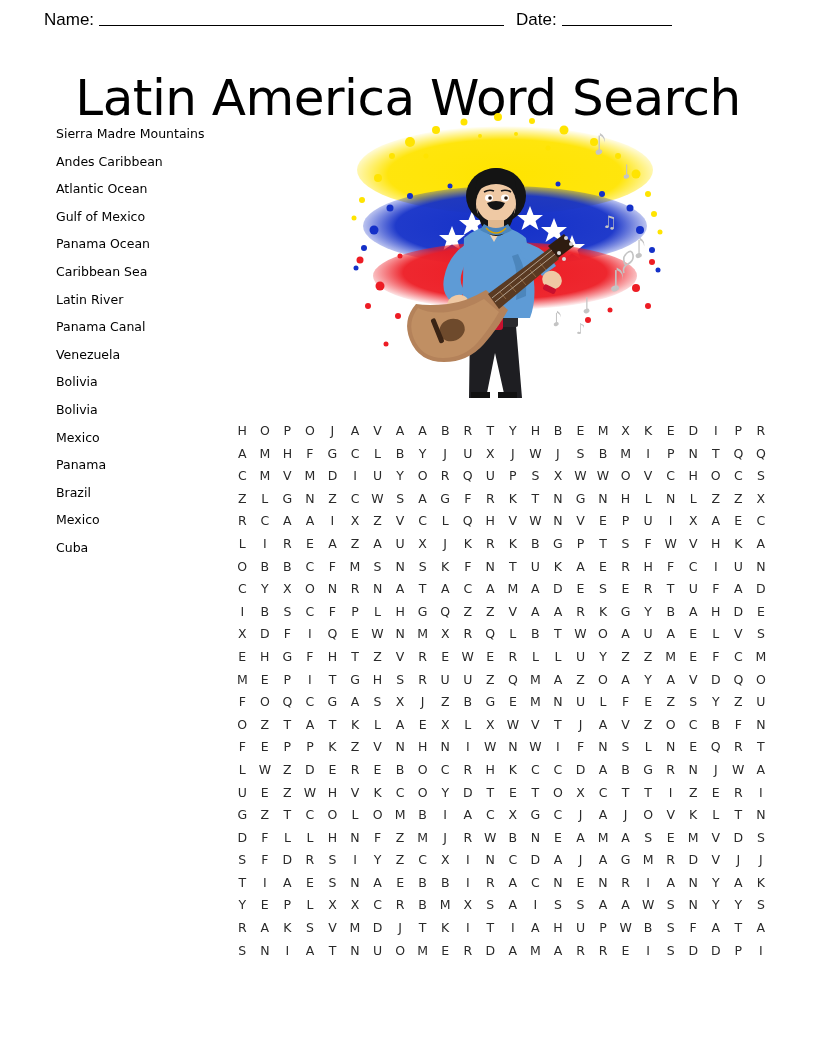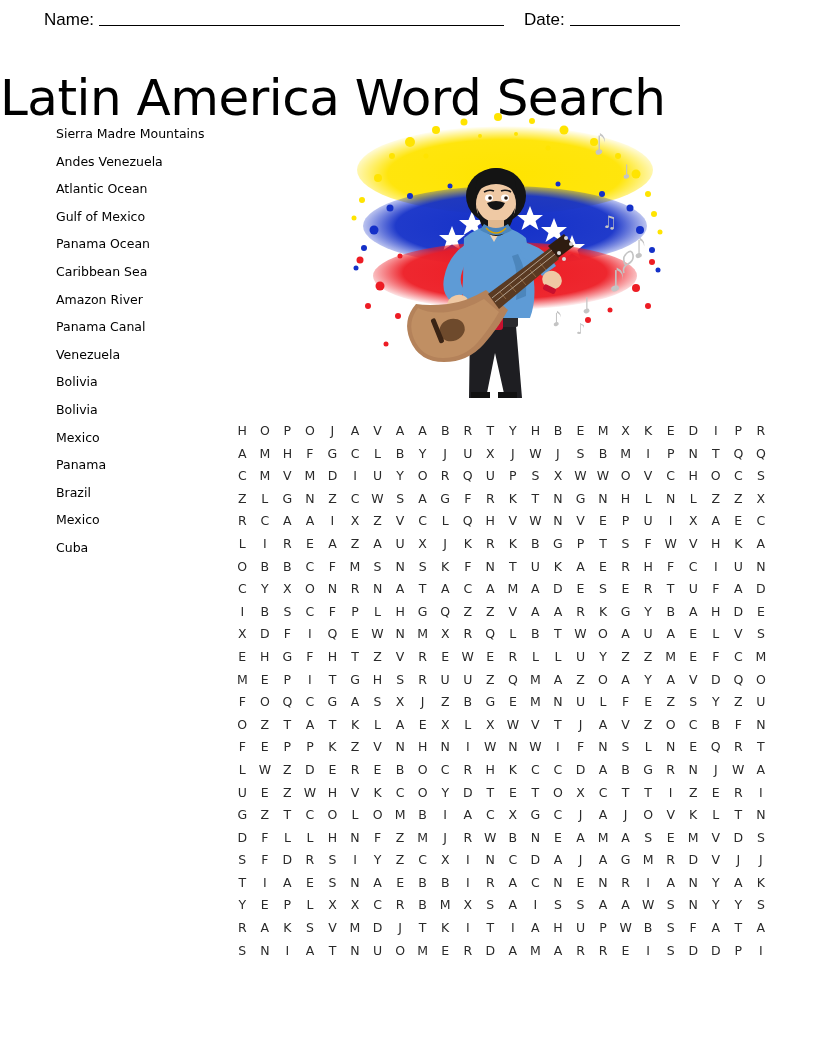--- a/index.html
+++ b/index.html
@@ -28,34 +28,35 @@
     font-family: "Liberation Sans", sans-serif;
     font-size: 17px;
   }
   #name-label { margin-left: 44px; }
   #name-rule {
     flex: 0 0 405px;
     border-bottom: 1.5px solid #000;
     margin: 0 0 4px 5px;
     height: 1px;
   }
-  #date-label { margin-left: 20px; }
+  #date-label { margin-left: 12px; }
   #date-rule {
     flex: 0 0 110px;
     border-bottom: 1.5px solid #000;
     margin: 0 0 4px 5px;
     height: 1px;
   }
 
   
   #puzzle-title {
     position: absolute;
     top: 33px;
     left: 0;
     width: 816px;
+    text-align: center;
     font-family: "DejaVu Sans", sans-serif;
     font-size: 50px;
     font-weight: 400;
     letter-spacing: -0.5px;
     line-height: 62px;
     white-space: nowrap;
   }
 
   
   #word-list {
@@ -110,26 +111,26 @@
   <span id="name-label">Name:</span>
   <span id="name-rule"></span>
   <span id="date-label">Date:</span>
   <span id="date-rule"></span>
 </div>
 
 <h1 id="puzzle-title">Latin America Word Search</h1>
 
 <ul id="word-list">
     <li>Sierra Madre Mountains</li>
-    <li>Andes Venezuela</li>
+    <li>Andes Caribbean</li>
     <li>Atlantic Ocean</li>
     <li>Gulf of Mexico</li>
     <li>Panama Ocean</li>
     <li>Caribbean Sea</li>
-    <li>Amazon River</li>
+    <li>Latin River</li>
     <li>Panama Canal</li>
     <li>Venezuela</li>
     <li>Bolivia</li>
     <li>Bolivia</li>
     <li>Mexico</li>
     <li>Panama</li>
     <li>Brazil</li>
     <li>Mexico</li>
     <li>Cuba</li>
   </ul>

